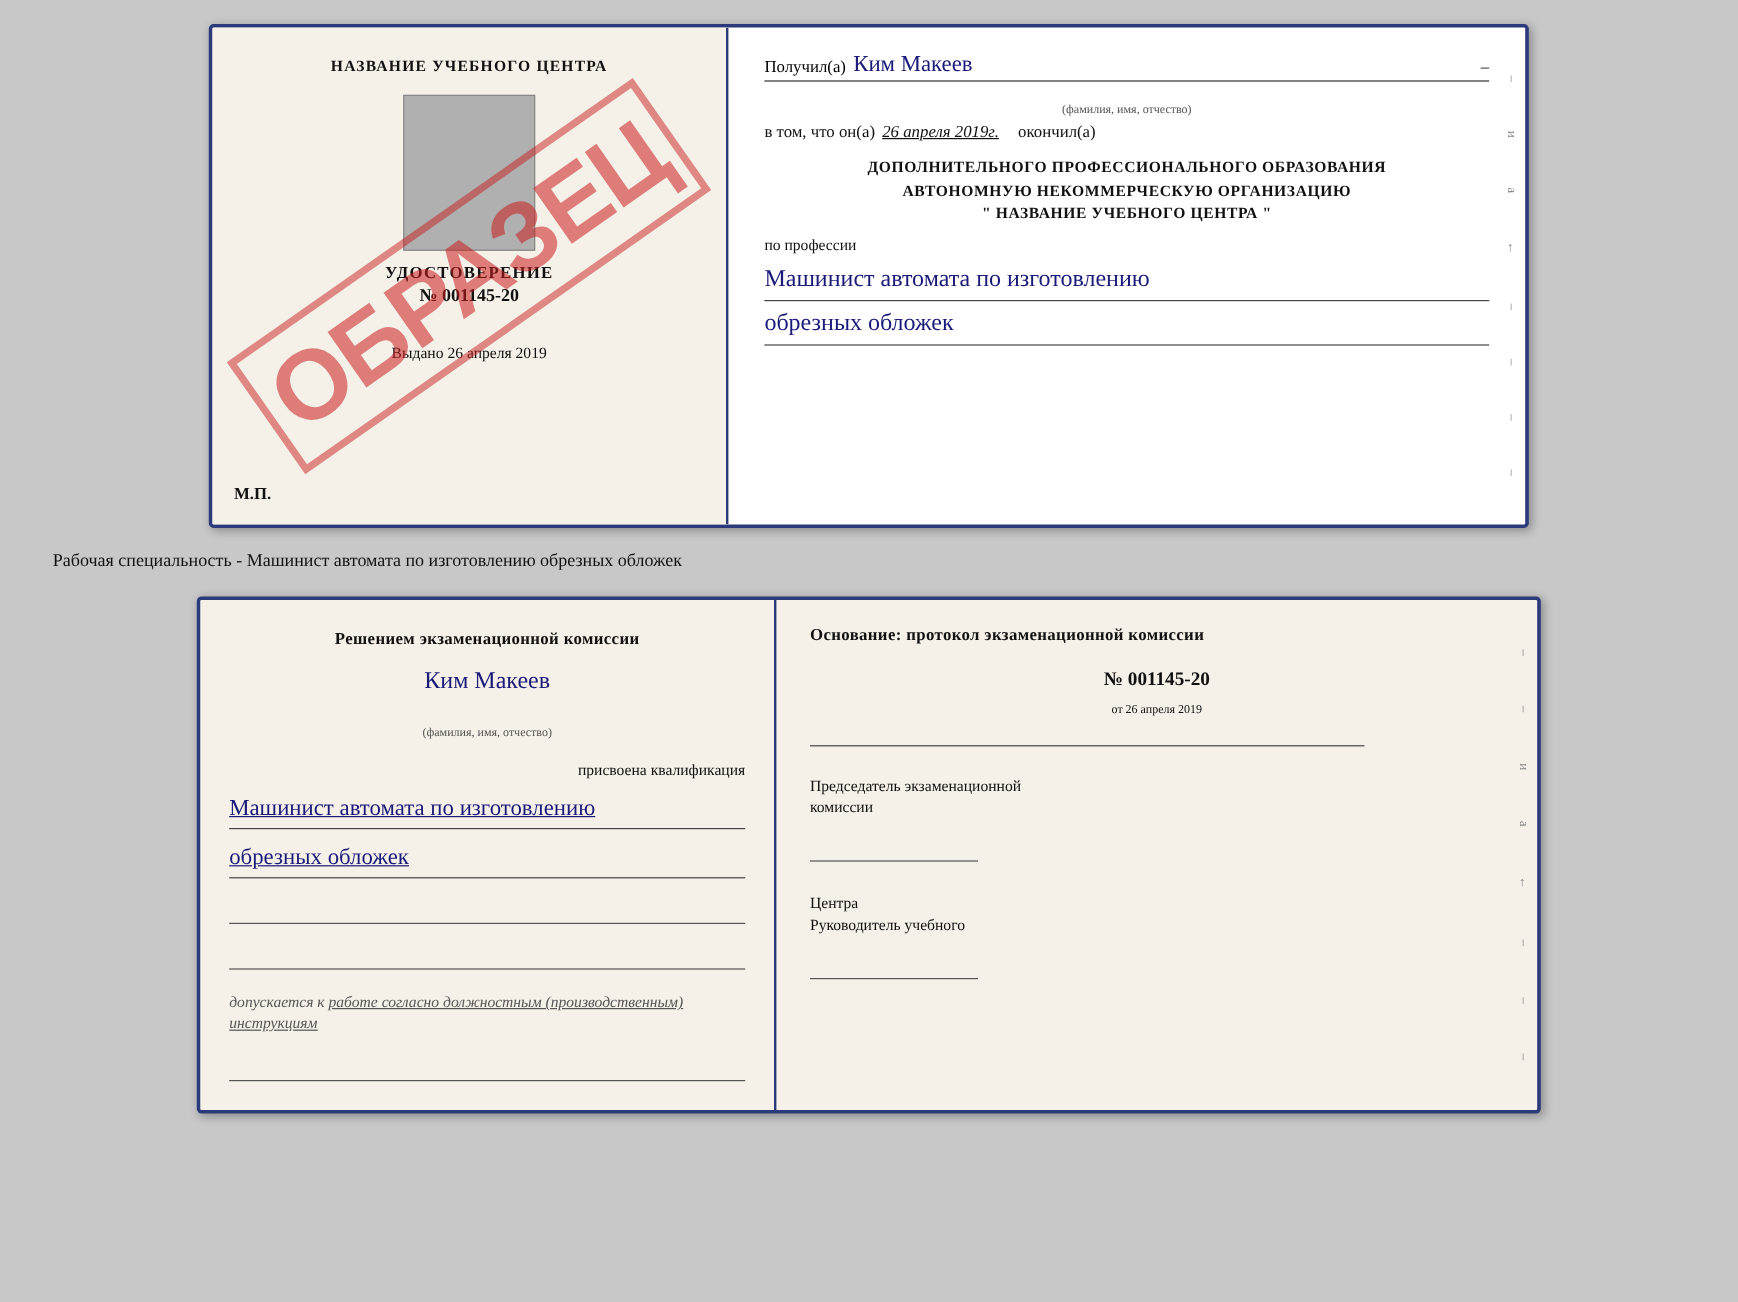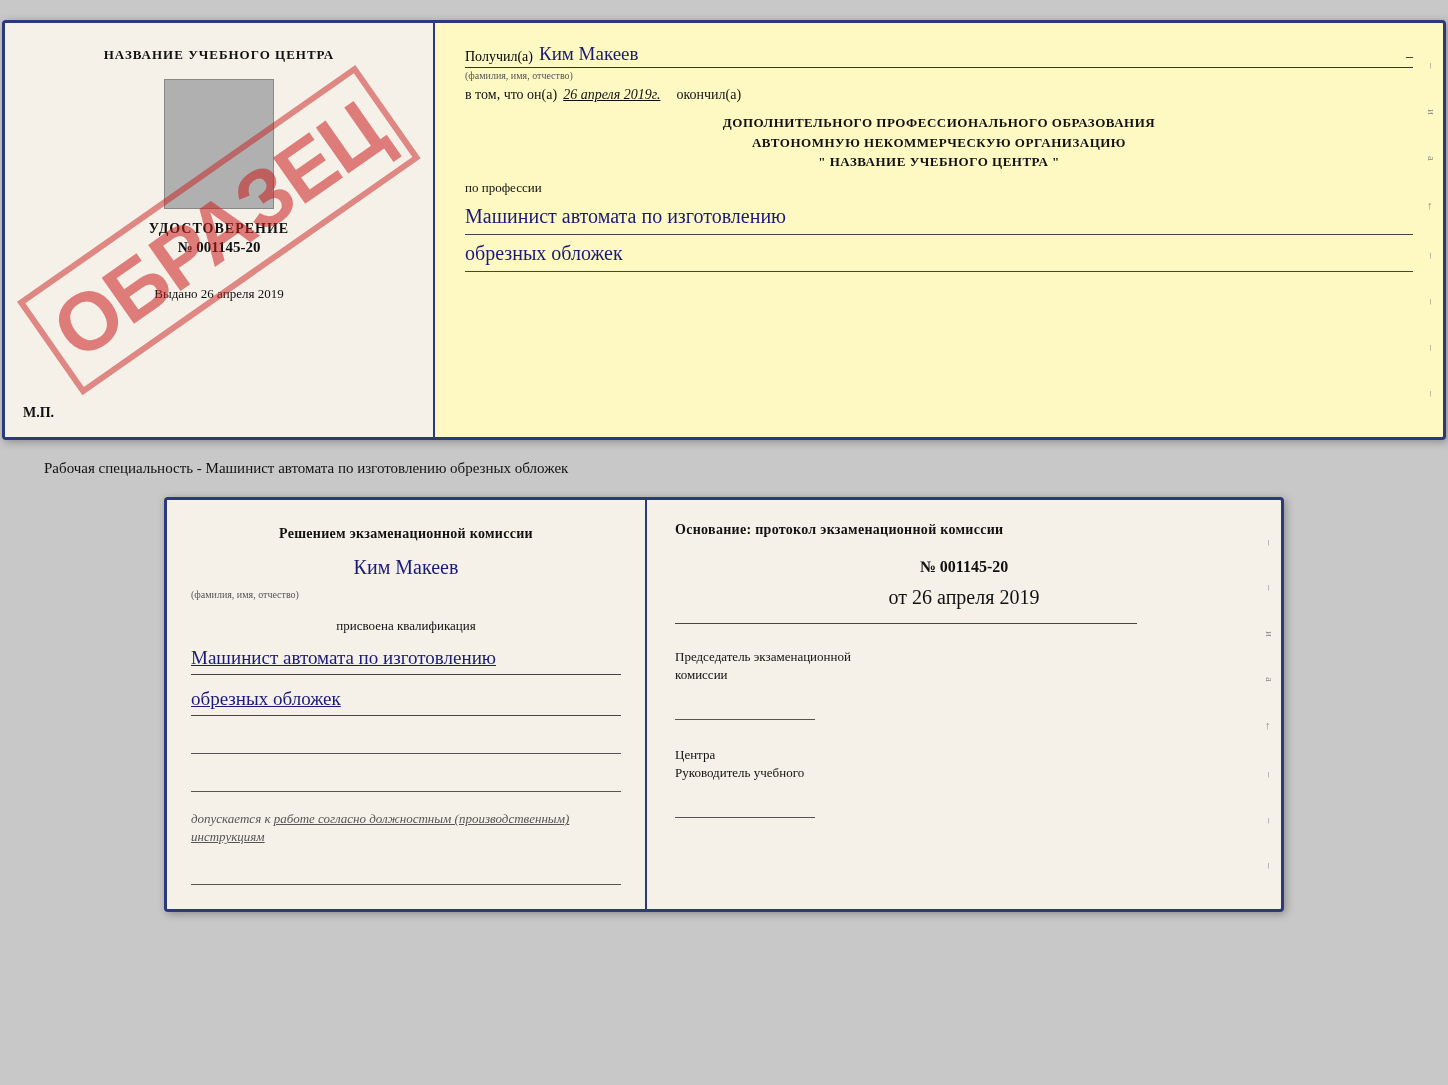--- a/index.html
+++ b/index.html
@@ -10,25 +10,25 @@
       min-height: 1085px;
       display: flex;
       flex-direction: column;
       align-items: center;
       padding: 20px;
       gap: 16px;
     }
 
     
     .document-card {
-      background: #fef9c3;
+      background: #ffffff;
       border: 3px solid #2a3a7a;
       border-radius: 4px;
       display: flex;
-      width: 1444px;
+      width: 1100px;
       min-height: 420px;
       position: relative;
       overflow: hidden;
       box-shadow: 2px 2px 8px rgba(0,0,0,0.3);
     }
 
     .doc-left {
       width: 430px;
       min-width: 430px;
       border-right: 2px solid #2a3a7a;
@@ -114,21 +114,22 @@
       white-space: nowrap;
       z-index: 10;
       border: 6px solid rgba(200, 30, 30, 0.5);
       padding: 4px 10px;
       text-transform: uppercase;
       font-family: Arial, sans-serif;
     }
     .fio-sub {
       font-size: 10px;
       color: #555;
-      margin-top: 2px;
+      text-align: center;
+      margin-top: 18px;
       margin-bottom: 6px;
     }
 
     .vtom-row {
       font-size: 14px;
       color: #111;
       display: flex;
       align-items: flex-start;
       gap: 6px;
       flex-wrap: wrap;
@@ -241,21 +242,21 @@
     .name-handwritten-2 {
       font-family: 'Segoe Script', cursive, serif;
       font-size: 20px;
       color: #1a1a7a;
       text-align: center;
       margin-top: 4px;
     }
 
     .prisvoena-label {
       font-size: 13px;
-      text-align: center;
+      text-align: right;
       color: #111;
       margin-top: 4px;
     }
 
     .qualification-handwritten {
       font-family: 'Segoe Script', cursive, serif;
       font-size: 19px;
       color: #1a1a7a;
       border-bottom: 1px solid #444;
       line-height: 1.7;
@@ -299,23 +300,24 @@
 
     .protocol-number {
       font-size: 16px;
       font-weight: bold;
       color: #111;
       text-align: center;
       margin-top: 8px;
     }
 
     .ot-date {
-      font-size: 20px;
-      color: #111;
-      text-align: center;
+      font-size: 10px;
+      color: #111;
+      text-align: center;
+      margin-bottom: 10px;
     }
 
     .predsedatel-label {
       font-size: 13px;
       color: #111;
       line-height: 1.4;
       margin-top: 10px;
     }
 
     .rukovoditel-label {

